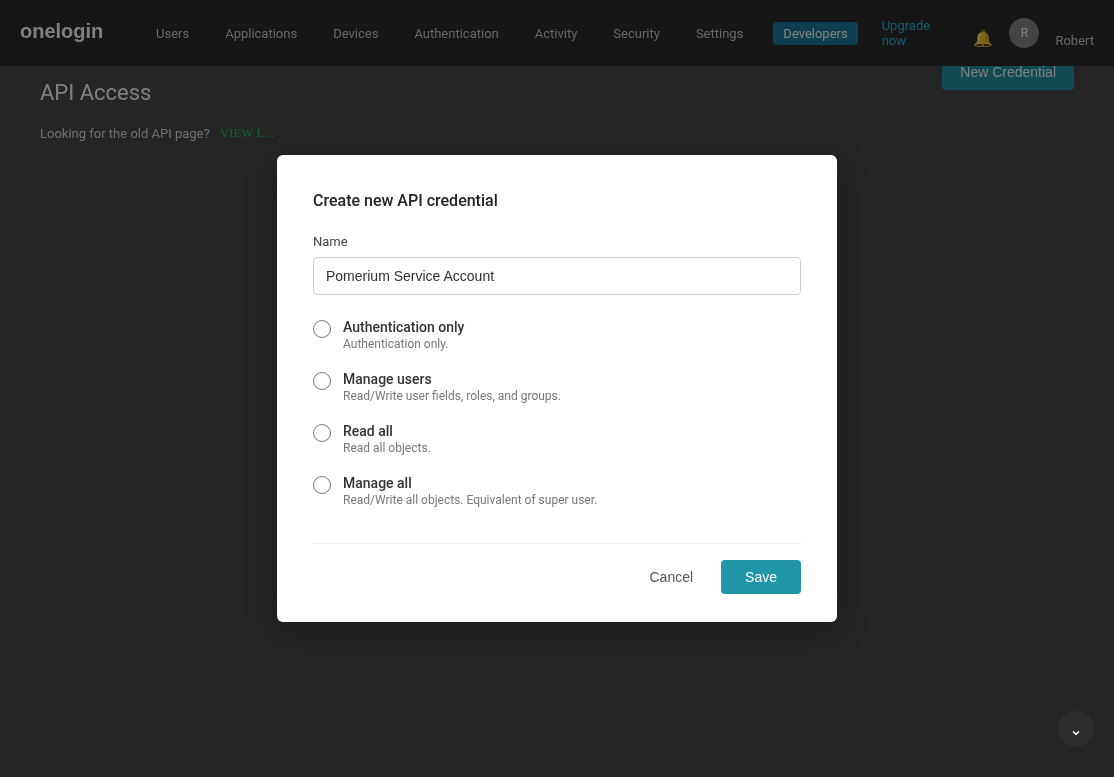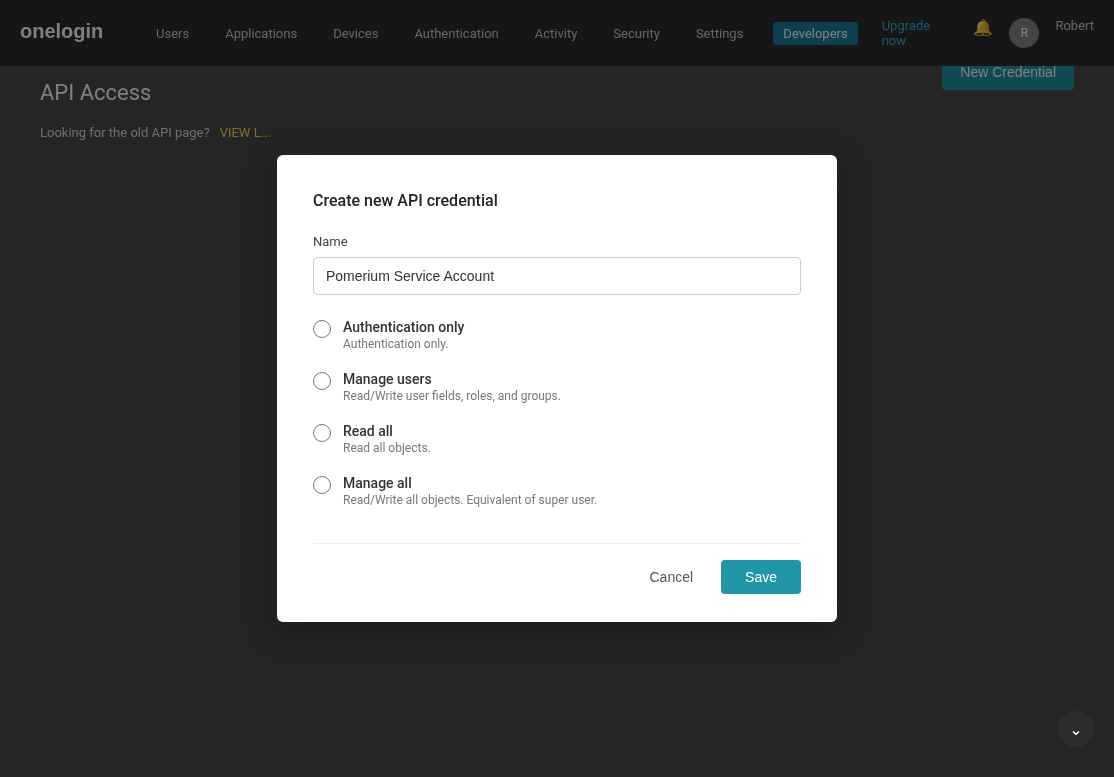--- a/index.html
+++ b/index.html
@@ -39,21 +39,21 @@
     }
     .nav-item.active {
       background: #1a7fa0;
       color: #fff;
       padding: 4px 10px;
       border-radius: 4px;
     }
     .navbar-right {
       margin-left: auto;
       display: flex;
-      align-items: flex-start;
+      align-items: flex-end;
       gap: 16px;
     }
     .upgrade-btn {
       color: #2ab4d5;
       font-size: 13px;
       cursor: pointer;
     }
     .bell-icon {
       color: #ccc;
       font-size: 16px;
@@ -94,23 +94,24 @@
     }
     .page-bar {
       display: flex;
       align-items: center;
       gap: 10px;
       color: #ddd;
       font-size: 13px;
       margin-bottom: 20px;
     }
     .view-link {
-      color: #fde047;
+      color: #22c55e;
       cursor: pointer;
       text-decoration: none;
+      font-family: Liberation Serif, serif;
     }
     .new-credential-btn {
       position: absolute;
       top: 54px;
       right: 40px;
       background: #2196a8;
       color: #fff;
       border: none;
       padding: 10px 18px;
       border-radius: 4px;

